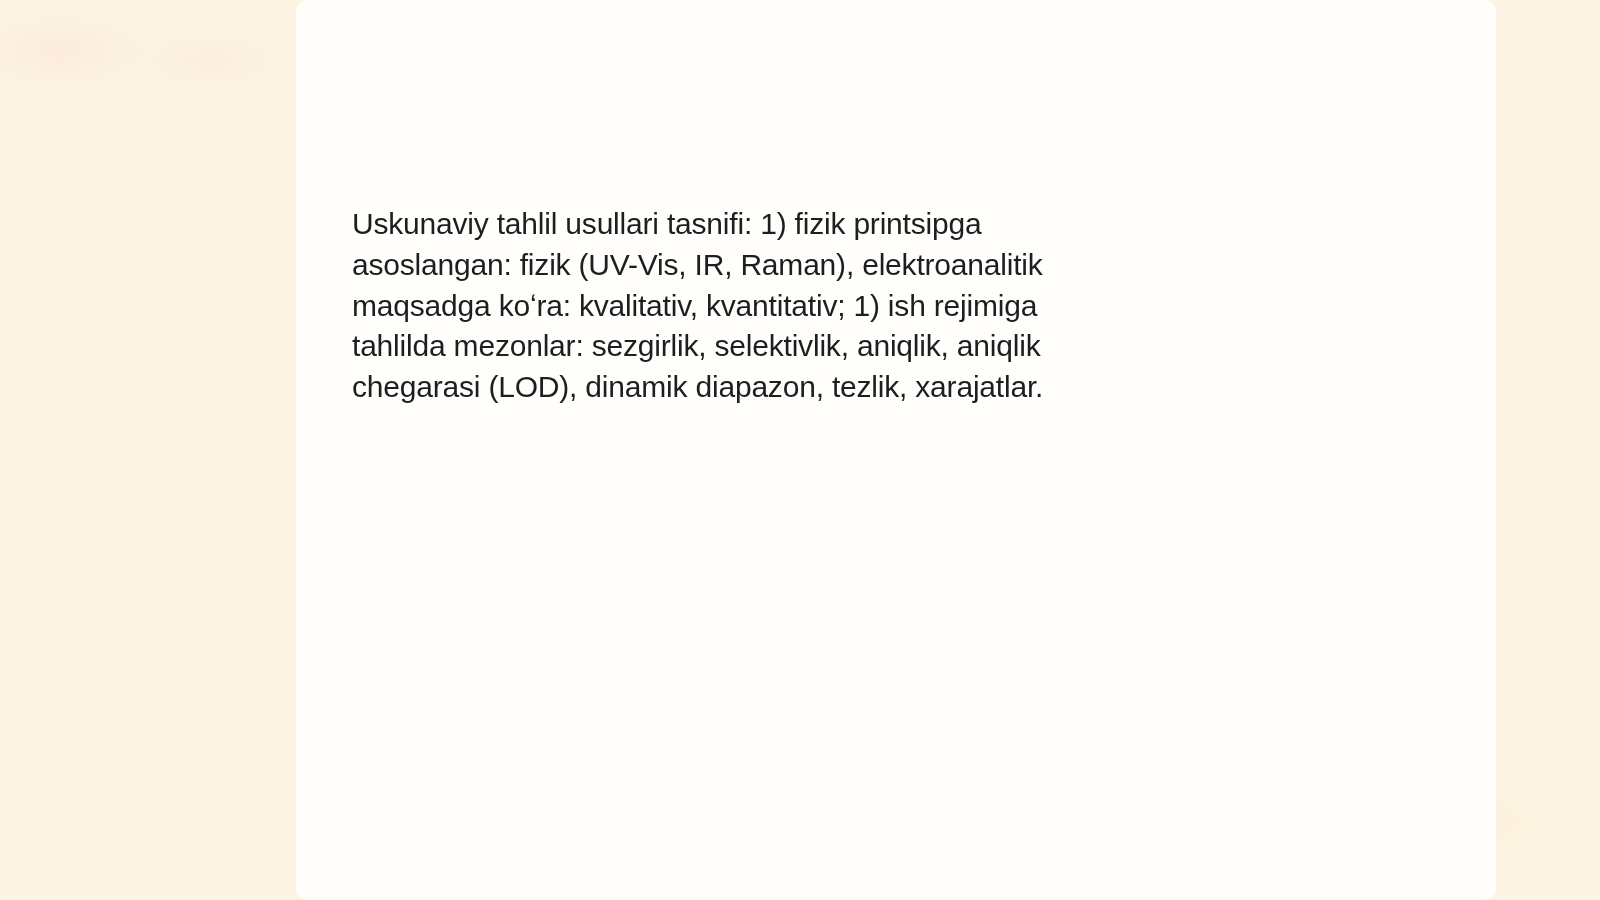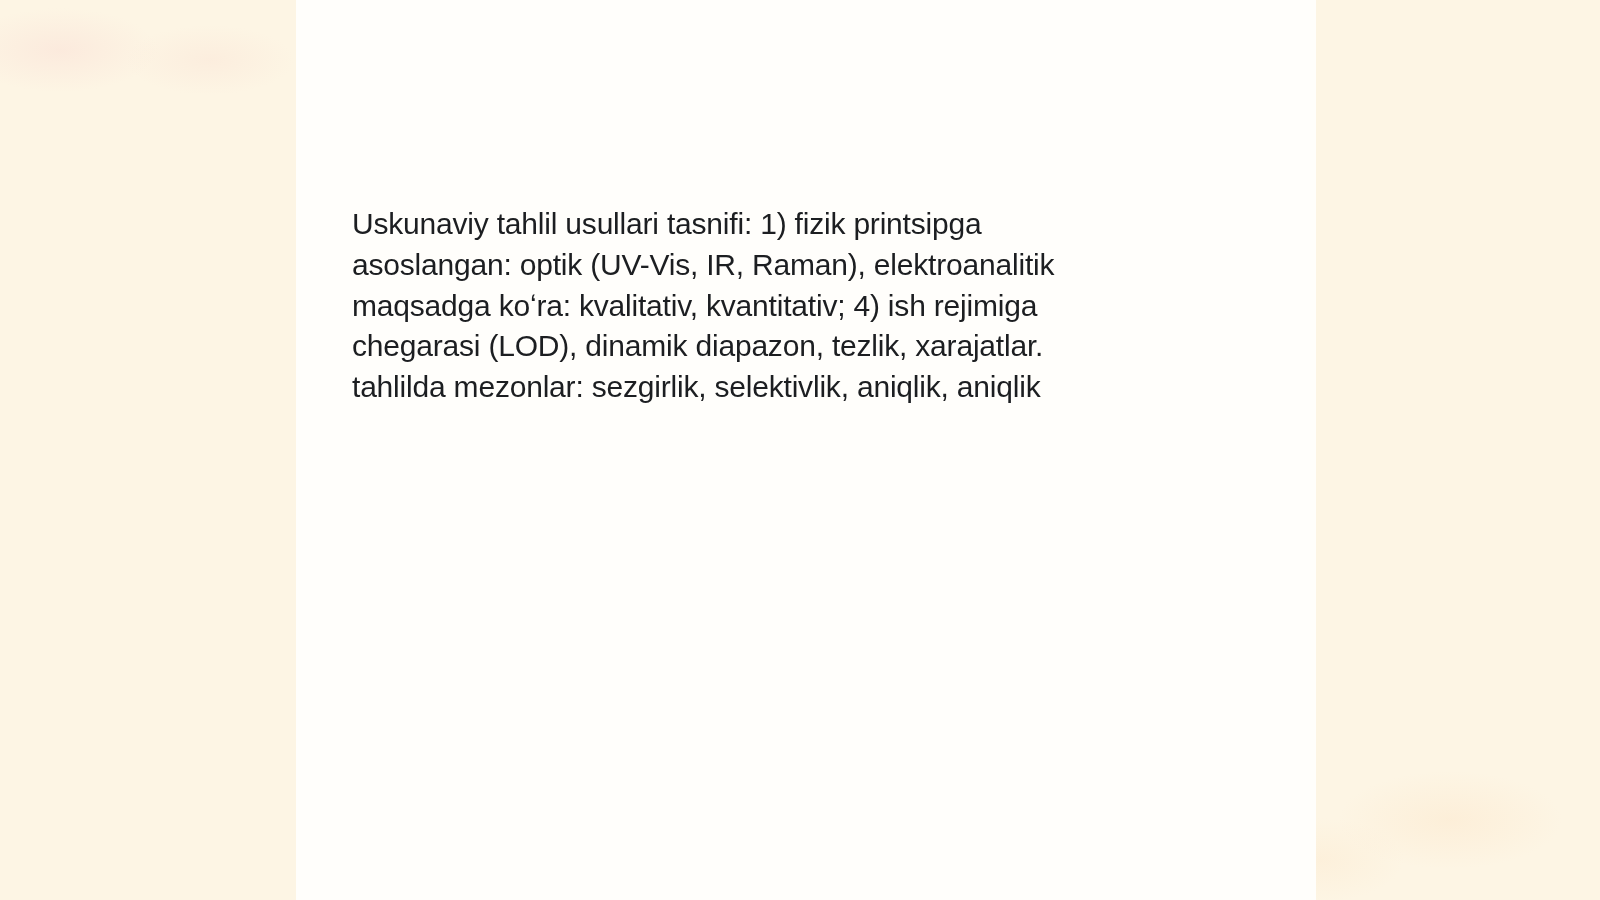--- a/index.html
+++ b/index.html
@@ -29,23 +29,24 @@
       radial-gradient(140px 60px at 60px 50px, rgba(250,225,215,0.55), rgba(250,225,215,0) 70%),
       radial-gradient(120px 50px at 210px 60px, rgba(250,228,214,0.45), rgba(250,228,214,0) 70%),
       radial-gradient(160px 70px at 1450px 820px, rgba(252,232,205,0.5), rgba(252,232,205,0) 70%),
       radial-gradient(120px 60px at 1320px 860px, rgba(252,234,208,0.45), rgba(252,234,208,0) 70%);
     pointer-events: none;
   }
   .panel {
     position: absolute;
     left: 296px;
     top: 0;
-    width: 1020px;
+    width: 1200px;
     height: 900px;
     background: var(--panel-color, #fffefb);
+    border-radius: 12px;
   }
   .paragraph {
     position: absolute;
     left: 56px;
     top: 204px;
     width: 880px;
     color: var(--text-color, #1c1e21);
     font-size: 30px;
     line-height: 40.8px;
     letter-spacing: -0.2px;
@@ -54,19 +55,19 @@
     white-space: nowrap;
   }
 </style>
 </head>
 <body>
 
 <div class="canvas">
   <div class="panel">
     <div class="paragraph">
       <div class="line">Uskunaviy tahlil usullari tasnifi: 1) fizik printsipga</div>
-      <div class="line">asoslangan: optik (UV-Vis, IR, Raman), elektroanalitik</div>
-      <div class="line">maqsadga koʻra: kvalitativ, kvantitativ; 4) ish rejimiga</div>
+      <div class="line">asoslangan: fizik (UV-Vis, IR, Raman), elektroanalitik</div>
+      <div class="line">maqsadga koʻra: kvalitativ, kvantitativ; 1) ish rejimiga</div>
+      <div class="line">tahlilda mezonlar: sezgirlik, selektivlik, aniqlik, aniqlik</div>
       <div class="line">chegarasi (LOD), dinamik diapazon, tezlik, xarajatlar.</div>
-      <div class="line">tahlilda mezonlar: sezgirlik, selektivlik, aniqlik, aniqlik</div>
     </div>
   </div>
 </div>
 
 </body></html>

